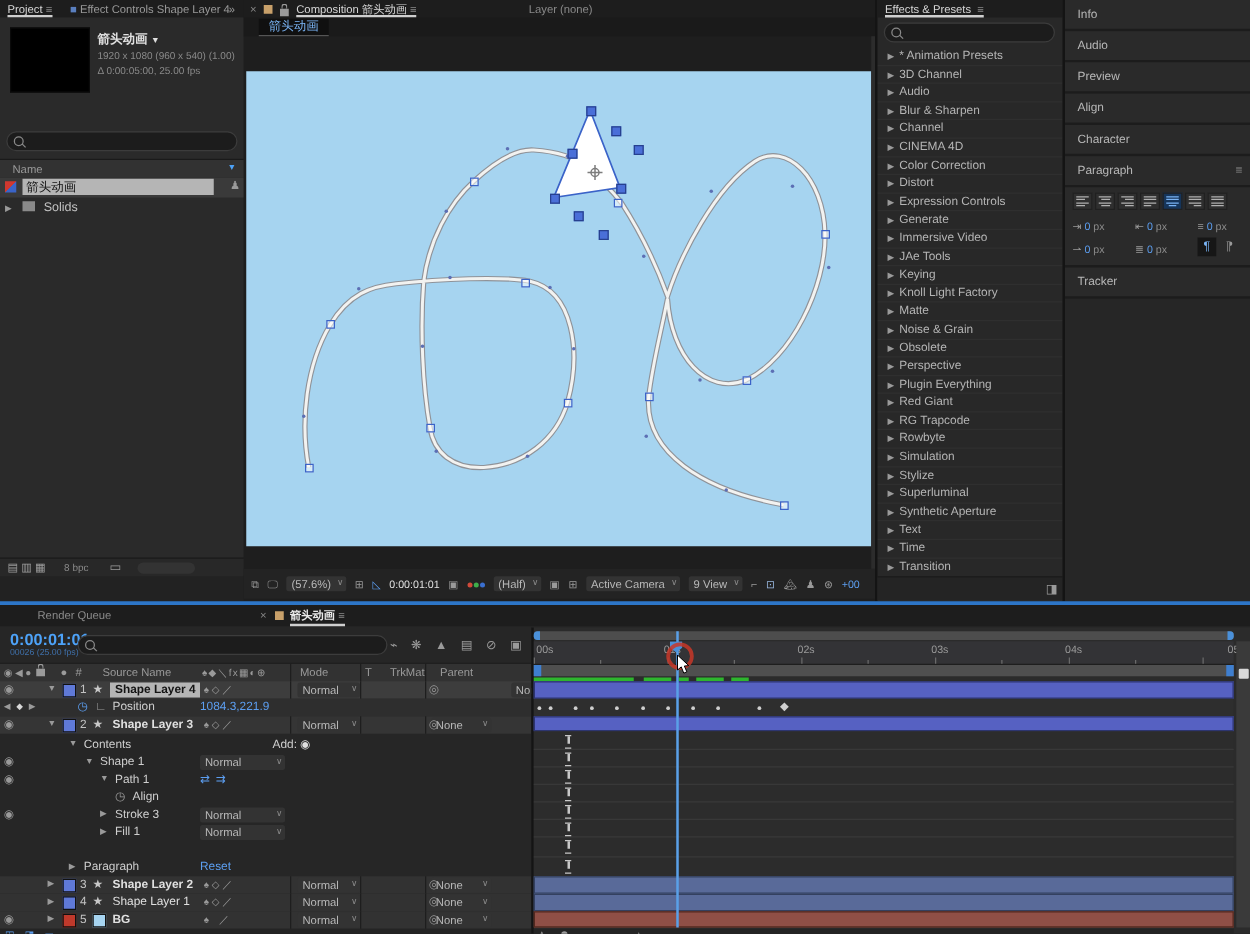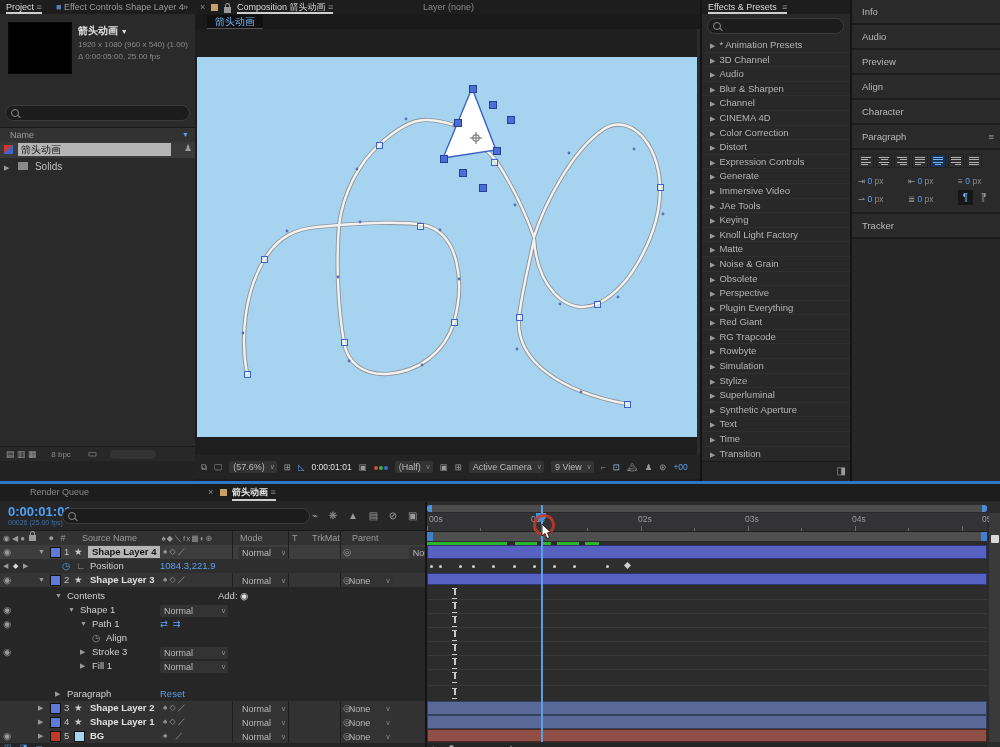--- a/index.html
+++ b/index.html
@@ -422,21 +422,21 @@
     <span class="p glyph" style="left:343px">◎</span>
     <span class="p dd" style="left:356px;top:1px;width:48px"><span>None</span></span>
     <span class="cellsep" style="left:232px"></span><span class="cellsep" style="left:288px"></span><span class="cellsep" style="left:340px"></span>
   </div>
 
   <div class="tlrow" style="top:231px;background:#323232">
     <span class="p glyph" style="left:38px;font-size:7px">▶</span>
     <span class="p sw" style="left:50px;top:2px;background:#5f79d8"></span>
     <span class="p" style="left:64px">4</span>
     <span class="p glyph" style="left:74px;color:#c8c8c8">★</span>
-    <span class="p white" style="left:90px;font-weight:bold">Shape Layer 1</span>
+    <span class="p white" style="left:90px;font-weight:normal">Shape Layer 1</span>
     <span class="p glyph" style="left:163px;font-size:8px">♠ ◇ ／</span>
     <span class="p dd" style="left:238px;top:1px;width:34px"><span>Normal</span></span>
     <span class="p dd" style="left:292px;top:1px;width:32px"><span>None</span></span>
     <span class="p glyph" style="left:343px">◎</span>
     <span class="p dd" style="left:356px;top:1px;width:48px"><span>None</span></span>
     <span class="cellsep" style="left:232px"></span><span class="cellsep" style="left:288px"></span><span class="cellsep" style="left:340px"></span>
   </div>
 
   <div class="tlrow" style="top:245px;background:#323232">
     <span class="p glyph" style="left:3px">◉</span>

